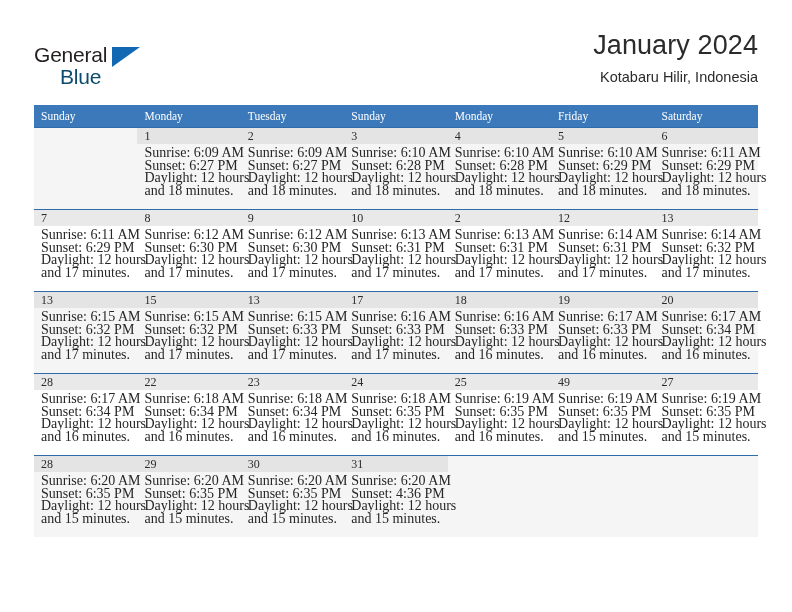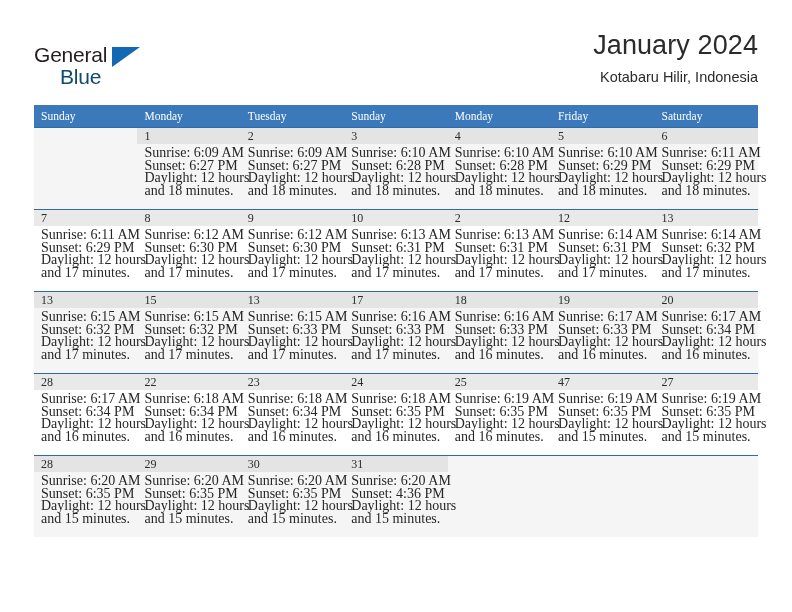--- a/index.html
+++ b/index.html
@@ -409,21 +409,21 @@
           <td>
             <div class="daynum-bar">25</div>
             <div class="cell-body">
               <div>Sunrise: 6:19 AM</div>
               <div>Sunset: 6:35 PM</div>
               <div>Daylight: 12 hours</div>
               <div>and 16 minutes.</div>
             </div>
           </td>
           <td>
-            <div class="daynum-bar">47</div>
+            <div class="daynum-bar">49</div>
             <div class="cell-body">
               <div>Sunrise: 6:19 AM</div>
               <div>Sunset: 6:35 PM</div>
               <div>Daylight: 12 hours</div>
               <div>and 15 minutes.</div>
             </div>
           </td>
           <td>
             <div class="daynum-bar">27</div>
             <div class="cell-body">

